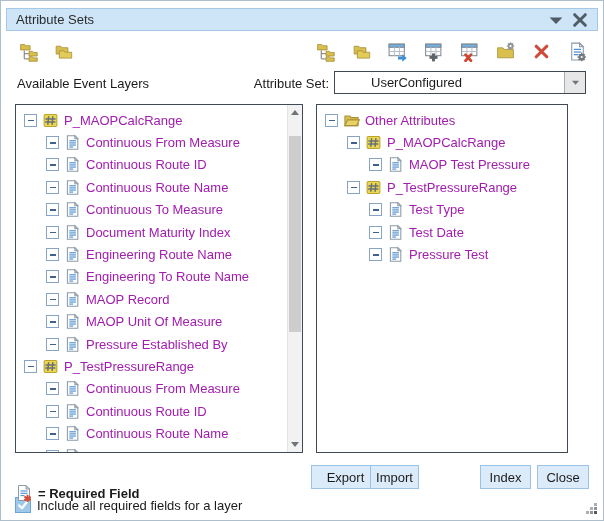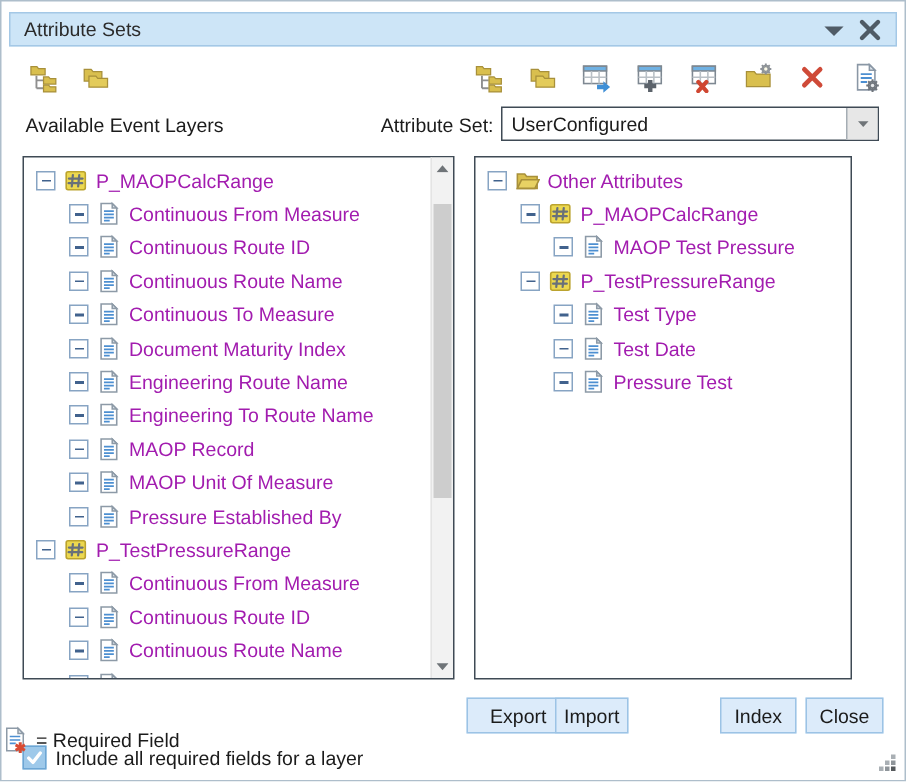--- a/index.html
+++ b/index.html
@@ -22,21 +22,21 @@
   .tb-right { left: 313px; gap: 14px; }
   .tb-icon { width: 22px; height: 22px; display: flex; align-items: center; justify-content: center; cursor: pointer; }
   .tb-icon svg { width: 21px; height: 21px; }
   
   .panel-label { position: absolute; font-size: 13px; color: #1b1b1b; }
   .lbl-left { left: 16px; top: 75px; }
   .lbl-attrset { left: 252px; top: 75px; width: 76px; text-align: right; }
   
   .dropdown {
     position: absolute; left: 333px; top: 70px; width: 252px; height: 23px;
-    border: 1px solid #3f4a55; background: #fff; display: flex; align-items: stretch; cursor: pointer;
+    border: 1px solid #3f4a55; background: #fff; display: flex; align-items: stretch; cursor: pointer; padding-left: 30px;
   }
   .dd-value { flex: 1; font-size: 13px; color: #1b1b1b; padding: 3px 0 0 6px; overflow: hidden; white-space: nowrap; }
   .dd-btn { width: 21px; background: #e7e7e7; border-left: 1px solid #a5adb4; display: flex; align-items: center; justify-content: center; }
   
   .panel { position: absolute; top: 103px; height: 349px; border: 1px solid #3f4a55; background: #fff; }
   .left-panel { left: 14px; width: 288px; }
   .right-panel { left: 315px; width: 252px; }
   .tree { position: absolute; left: 0; top: 0; bottom: 0; overflow: hidden; padding: 4px 0 0 7px; }
   .left-panel .tree { right: 15px; }
   .right-panel .tree { right: 2px; }
@@ -61,21 +61,21 @@
   .sb-down { bottom: 0; }
   .sb-thumb { position: absolute; left: 1px; right: 1px; top: 31px; height: 196px; background: #cdcdcd; cursor: grab; }
   
   .checkbox-row { position: absolute; left: 14px; top: 460px; display: flex; align-items: center; margin-top: 36px; }
   .checkbox {
     width: 16px; height: 16px; background: #9ec9ea; border: 1px solid #6da6d4;
     display: flex; align-items: center; justify-content: center; cursor: pointer; flex: 0 0 auto;
   }
   .checkbox svg { width: 12px; height: 12px; }
   .checkbox-label { font-size: 13px; color: #1b1b1b; margin-left: 6px; }
-  .required-row { position: absolute; left: 0; top: 483px; display: flex; align-items: center; }
+  .required-row { position: absolute; left: 14px; top: 483px; display: flex; align-items: center; font-weight: bold; }
   .required-row svg { width: 18px; height: 19px; }
   .required-label { font-size: 13px; color: #1b1b1b; margin-left: 5px; }
   .btn {
     position: absolute; top: 464px; height: 24px; font-family: "Liberation Sans", sans-serif;
     font-size: 13px; color: #1b1b1b; background: #dcebfa; border: 1px solid #9cc3e5; cursor: pointer;
   }
   .btn-export { left: 310px; width: 69px; }
   .btn-import { left: 369px; width: 49px; }
   .btn-save   { left: 479px; width: 51px; }
   .btn-close  { left: 536px; width: 52px; }

